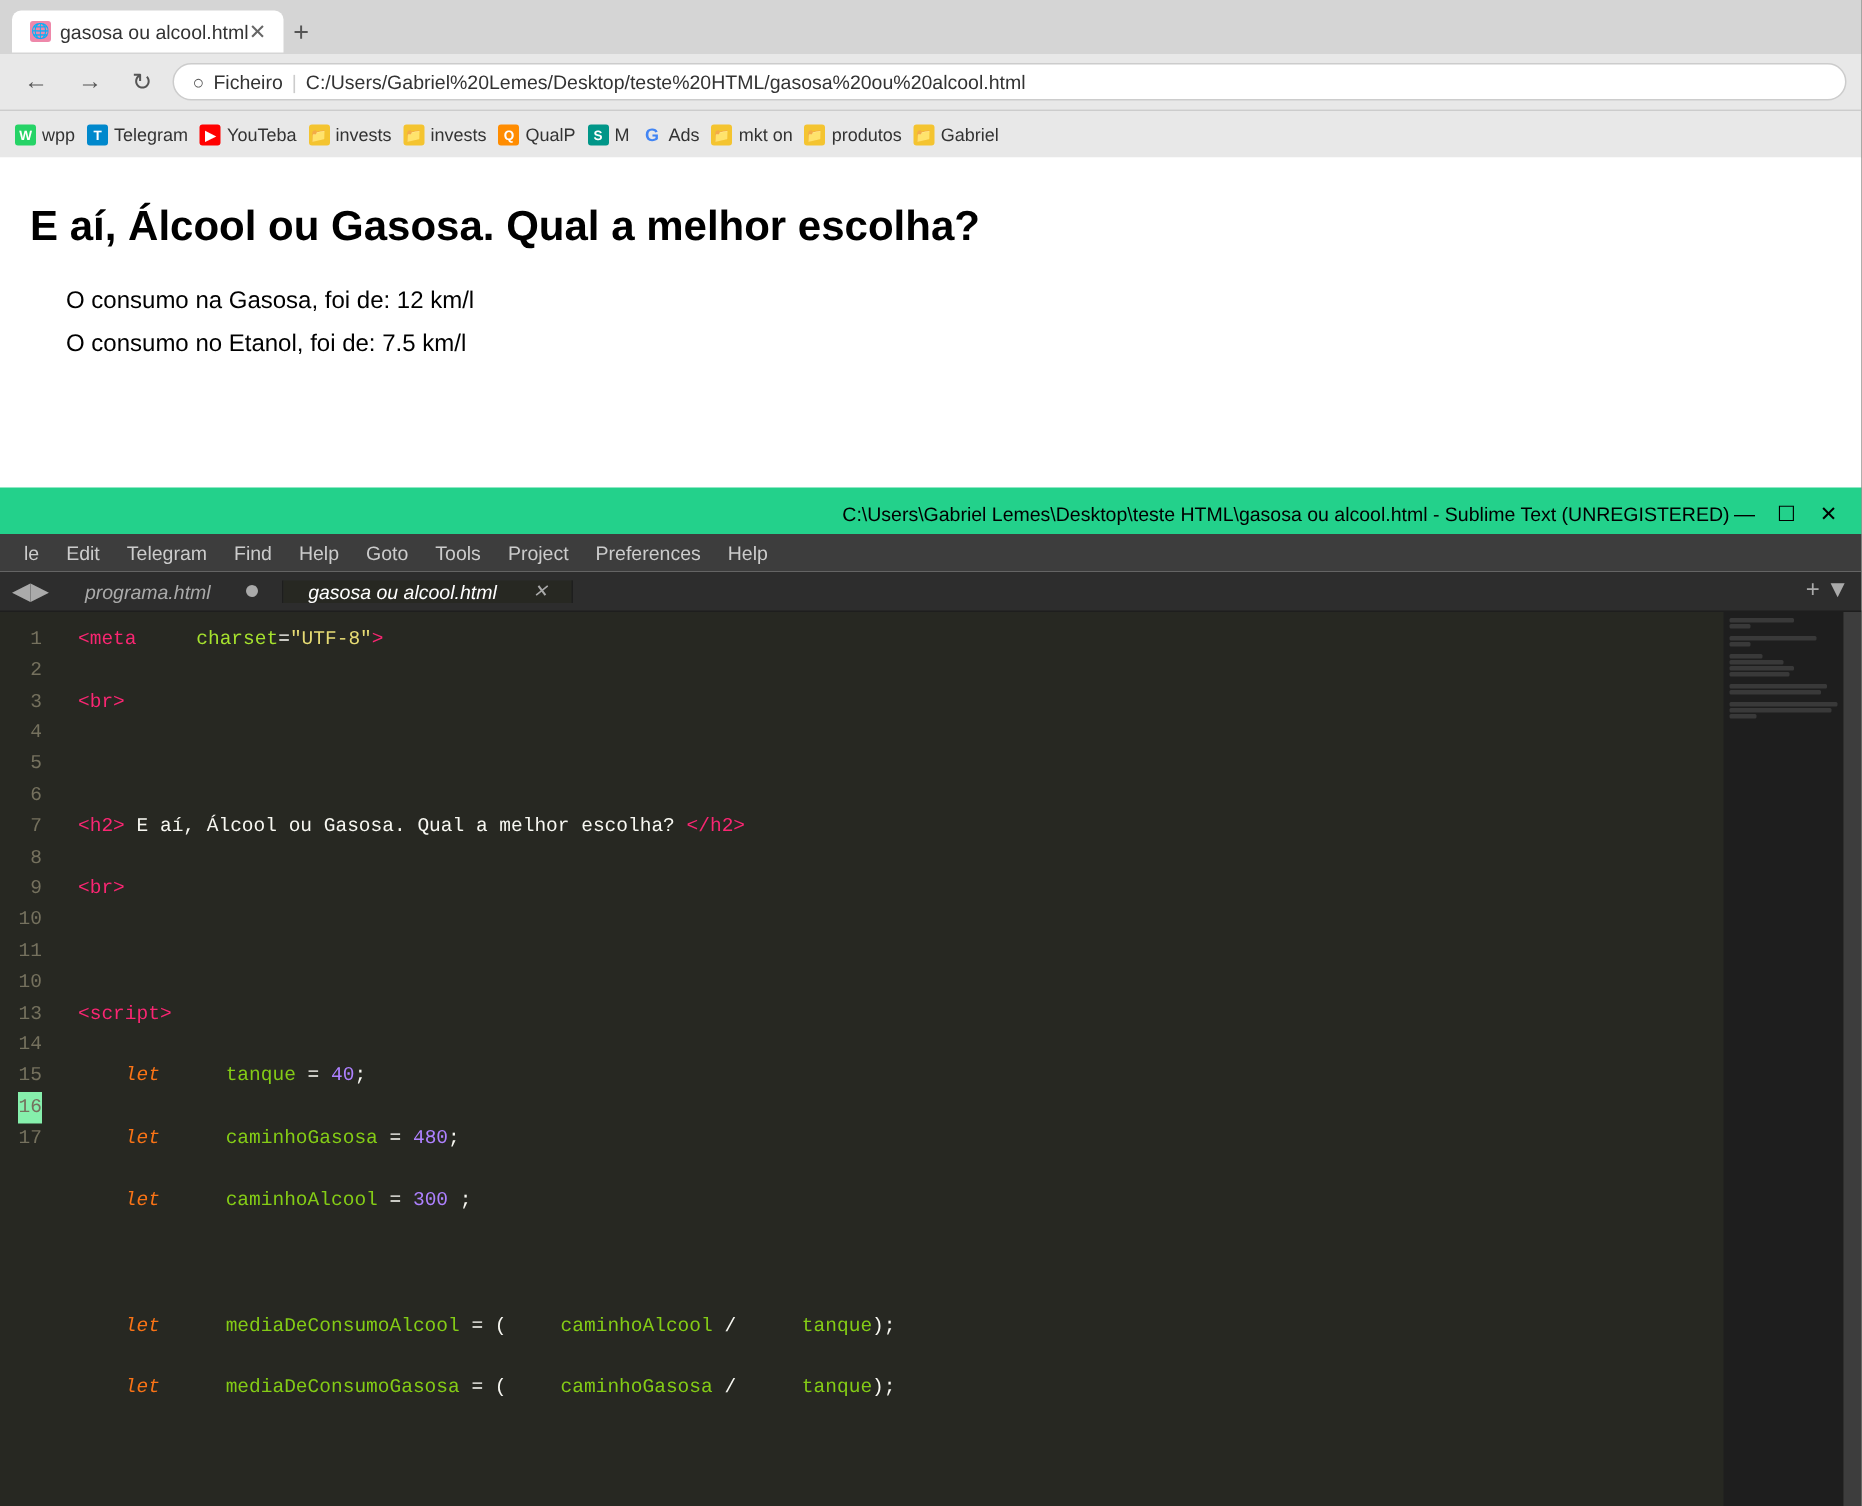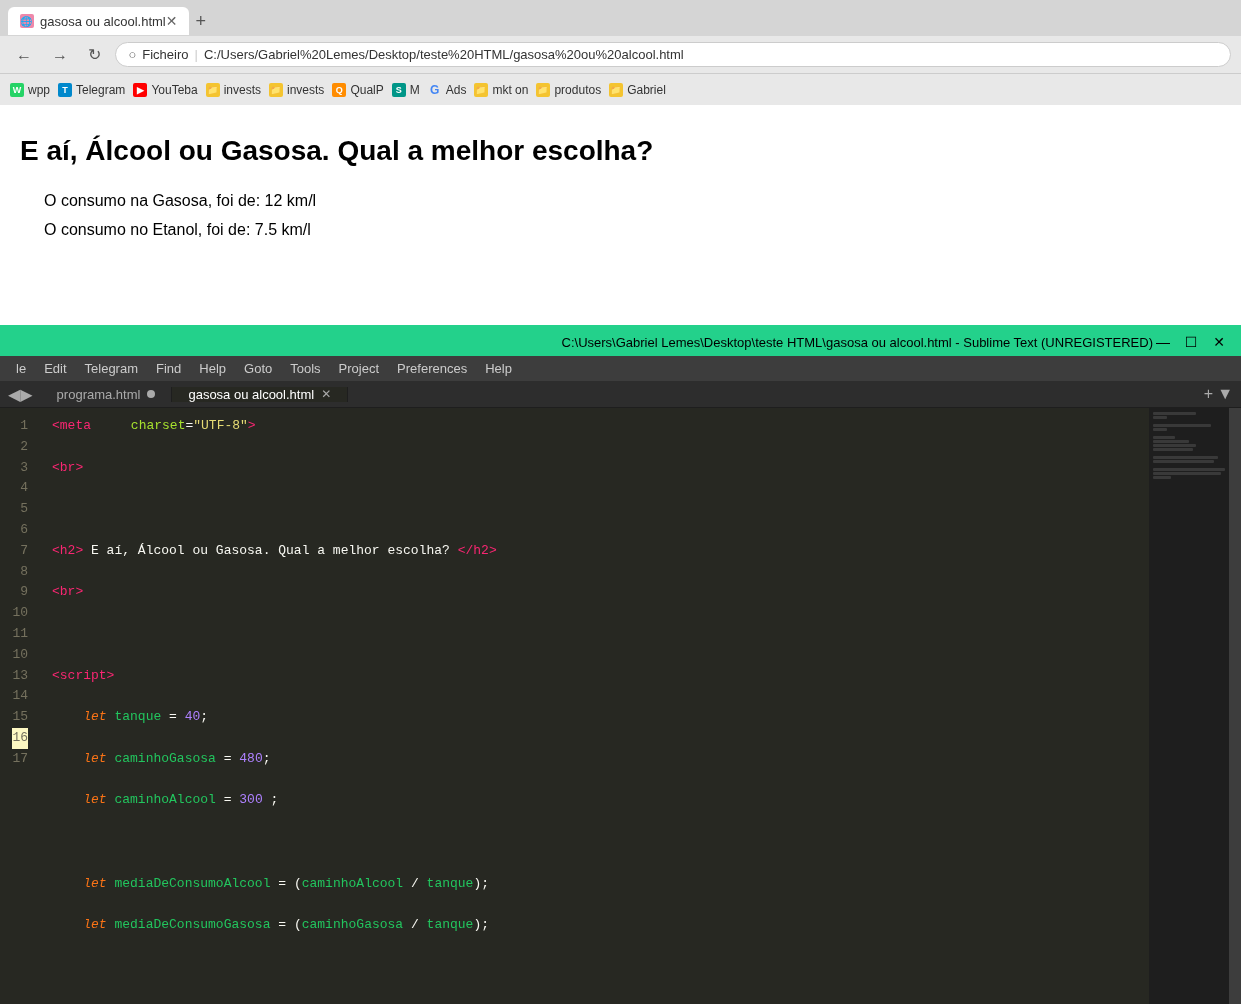--- a/index.html
+++ b/index.html
@@ -36,35 +36,35 @@
     .editor-window { border-top: 3px solid #23d18b; }
     .editor-titlebar { background: #23d18b; padding: 4px 12px; display: flex; align-items: center; justify-content: flex-end; }
     .editor-titlebar-title { font-size: 13px; color: #000; }
     .editor-titlebar-controls { display: flex; gap: 8px; }
     .titlebar-btn { width: 20px; height: 20px; background: none; border: none; cursor: pointer; font-size: 14px; color: #000; display:flex;align-items:center;justify-content:center; }
 
     .editor-menubar { background: #3d3d3d; display: flex; align-items: center; padding: 2px 8px; gap: 2px; }
     .menu-item { font-size: 13px; color: #ccc; padding: 3px 8px; cursor: pointer; }
 
     .editor-tabs { background: #2d2d2d; display: flex; align-items: center; padding: 0; border-bottom: 1px solid #1e1e1e; }
-    .editor-tab { padding: 0 16px; font-size: 13px; color: #aaa; cursor: pointer; display: flex; align-items: center; gap: 7px; border-right: 1px solid #1e1e1e; }
+    .editor-tab { padding: 0 16px; font-size: 13px; color: #aaa; cursor: pointer; display: flex; align-items: center; gap: 24px; border-right: 1px solid #1e1e1e; font-style: italic; }
     .editor-tab.active { background: #272822; color: #fff; }
     .editor-tab .tab-close { color: #aaa; font-size: 12px; }
     .editor-tab-spacer { margin-left: auto; display: flex; gap: 4px; padding: 4px 8px; }
     .editor-tab-btn { background: none; border: none; color: #aaa; font-size: 16px; cursor: pointer; }
 
     .editor-body { display: flex; background: #272822; min-height: 420px; }
     .line-numbers { padding: 8px 12px; color: #75715e; font-size: 13px; font-family: 'Courier New', monospace; line-height: 1.6; text-align: right; min-width: 40px; user-select: none; }
     .code-area { padding: 8px 12px; font-size: 13px; font-family: 'Courier New', monospace; line-height: 1.6; flex: 1; color: #f8f8f2; white-space: pre; }
     
     
     .c-tag { color: #f92672; }
     .c-attr { color: #a6e22e; margin-left: 32px; }
     .c-str { color: #e6db74; }
-    .c-var { color: #22c55e; }
+    .c-var { color: #84cc16; margin-left: 36px; }
     .c-num { color: #ae81ff; }
     .c-punct { color: #f8f8f2; }
     .c-orange { color: #f97316; font-style: italic; }
 
     .editor-scrollbar { width: 12px; background: #3d3d3d; }
     .minimap { width: 80px; background: #1e1e1e; padding: 4px; }
     .minimap-lines { opacity: 0.5; }
     .minimap-line { height: 3px; background: #555; margin-bottom: 1px; border-radius: 1px; }
     .line { display: block; min-height: 1.6em; }
   </style>
@@ -203,21 +203,21 @@
       <div>6</div>
       <div>7</div>
       <div>8</div>
       <div>9</div>
       <div>10</div>
       <div>11</div>
       <div>10</div>
       <div>13</div>
       <div>14</div>
       <div>15</div>
-      <div style="background:#fef9c3;">16</div>
+      <div style="background:#86efac;">16</div>
       <div>17</div>
     </div>
 
     <div class="code-area"><span class="line"><span class="c-tag">&lt;meta</span> <span class="c-attr">charset</span><span class="c-punct">=</span><span class="c-str">"UTF-8"</span><span class="c-tag">&gt;</span></span>
 <span class="line"><span class="c-tag">&lt;br&gt;</span></span>
 <span class="line"></span>
 <span class="line"><span class="c-tag">&lt;h2&gt;</span> E aí, Álcool ou Gasosa. Qual a melhor escolha? <span class="c-tag">&lt;/h2&gt;</span></span>
 <span class="line"><span class="c-tag">&lt;br&gt;</span></span>
 <span class="line"></span>
 <span class="line"><span class="c-tag">&lt;script&gt;</span></span>

